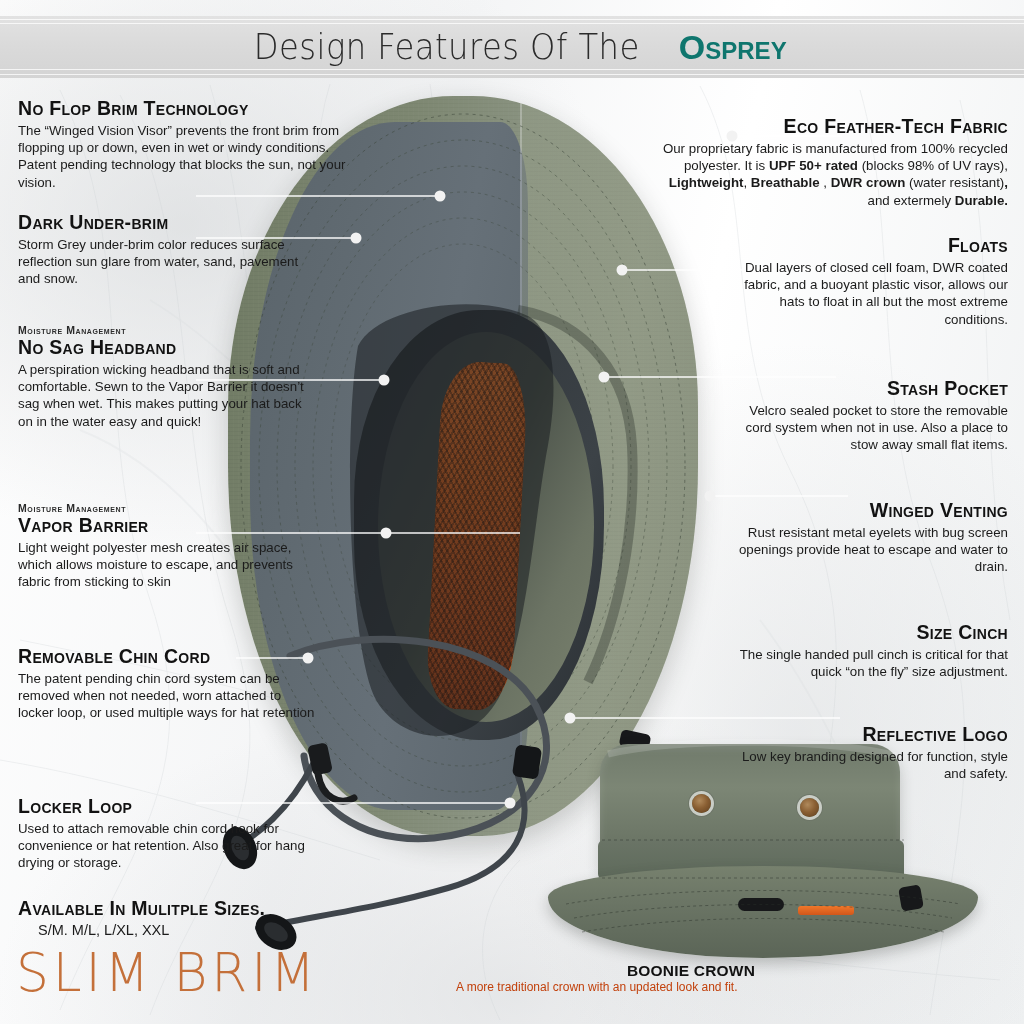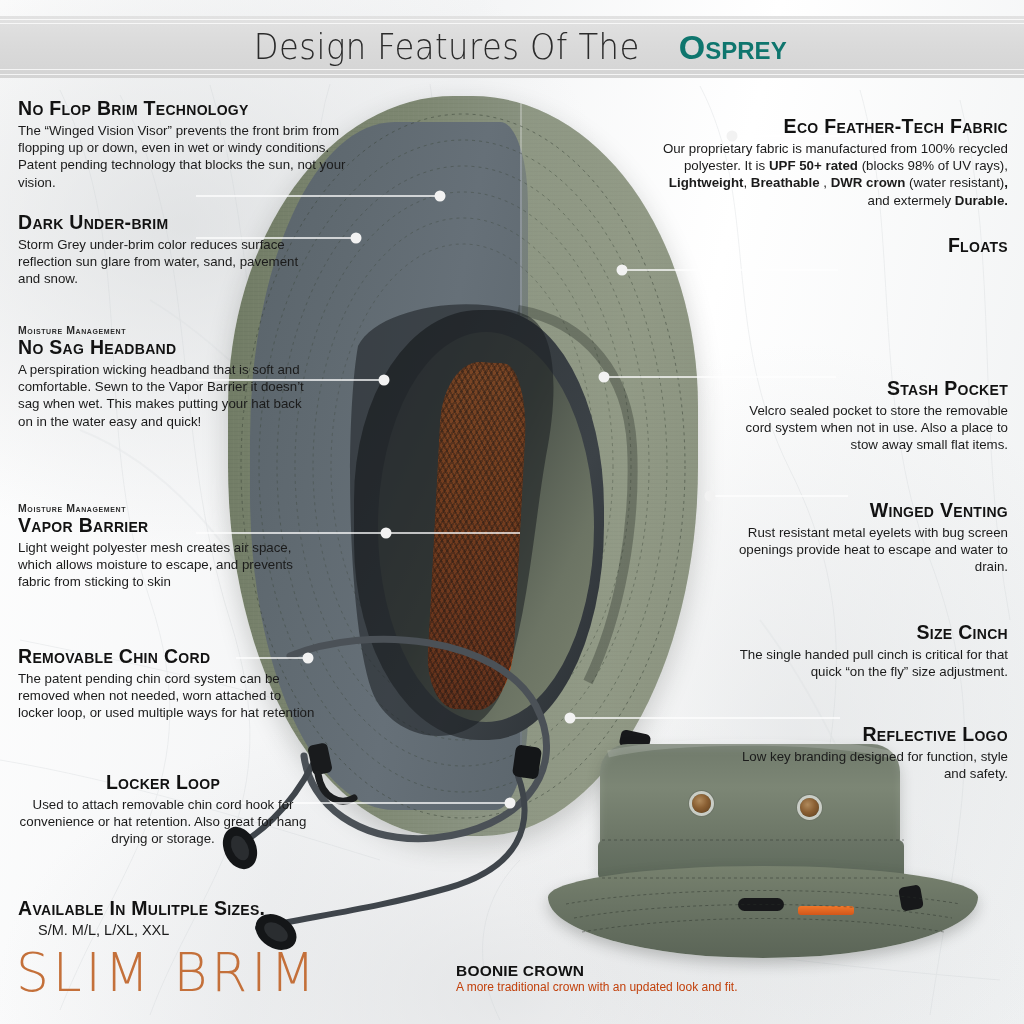--- a/index.html
+++ b/index.html
@@ -38,21 +38,21 @@
   
   .blk{position:absolute;}
   .blk.left{text-align:left;}
   .blk.right{text-align:right;}
   .eyebrow{font-size:10.5px;font-variant:small-caps;letter-spacing:.6px;
     color:#2b2b2b;font-weight:600;margin-bottom:1px;}
   .head{font-size:19.5px;font-variant:small-caps;letter-spacing:.3px;
     color:#121212;font-weight:700;line-height:1.12;margin-bottom:2px;}
   .body{font-size:13.3px;line-height:1.30;color:#1b1b1b;}
   .body b{font-weight:700;}
-  .caption-head{font-size:15.5px;font-weight:700;letter-spacing:.2px;color:#111;}
+  .caption-head{font-size:15.5px;font-weight:700;letter-spacing:.2px;color:#111;text-align:center;}
   .caption-body{font-size:12px;color:#c2410c;line-height:1.3;}
   .sizes-sub{font-size:14.5px;color:#1b1b1b;margin-top:1px;margin-left:20px;}
   .slimbrim{font-family:"DejaVu Sans", sans-serif;
     font-size:54px;font-weight:300;letter-spacing:4px;color:#c4703a;
     transform:scaleX(.96);transform-origin:left center;line-height:1;}
 
   
   .leaders{position:absolute;inset:0;pointer-events:none;}
   .leaders svg{width:100%;height:100%;display:block;}
 
@@ -285,41 +285,42 @@
     <div class="eyebrow">Moisture Management</div>
     <div class="head">Vapor Barrier</div>
     <div class="body">Light weight polyester mesh creates air space, which allows moisture to escape, and prevents fabric from sticking to skin</div>
   </div>
 
   <div class="blk left" style="left:18px;top:646px;width:300px;">
     <div class="head">Removable Chin Cord</div>
     <div class="body">The patent pending chin cord system can be removed when not needed, worn attached to locker loop, or used multiple ways for hat retention</div>
   </div>
 
-  <div class="blk left" style="left:18px;top:772px;width:290px;text-align:center;">
+  <div class="blk left" style="left:18px;top:796px;width:290px;">
     <div class="head">Locker Loop</div>
     <div class="body">Used to attach removable chin cord hook for convenience or hat retention. Also great for hang drying or storage.</div>
   </div>
 
   <div class="blk left" style="left:18px;top:898px;width:340px;">
     <div class="head">Available In Mulitple Sizes.</div>
     <div class="sizes-sub">S/M. M/L, L/XL, XXL</div>
   </div>
 
   <div class="blk left" style="left:16px;top:946px;width:420px;">
     <div class="slimbrim">SLIM BRIM</div>
   </div>
 
   <div class="blk right" style="right:16px;top:116px;width:352px;">
     <div class="head">Eco Feather-Tech Fabric</div>
     <div class="body">Our proprietary fabric is manufactured from 100% recycled polyester. It is <b>UPF 50+ rated</b> (blocks 98% of UV rays), <b>Lightweight</b>,  <b>Breathable</b> , <b>DWR crown</b> (water resistant)<b>,</b> and extermely <b>Durable.</b></div>
   </div>
 
   <div class="blk right" style="right:16px;top:235px;width:290px;">
     <div class="head">Floats</div>
+    <div class="body">Dual layers of closed cell foam, DWR coated fabric, and a buoyant plastic visor, allows our hats to float in all but the most extreme conditions.</div>
   </div>
 
   <div class="blk right" style="right:16px;top:378px;width:280px;">
     <div class="head">Stash Pocket</div>
     <div class="body">Velcro sealed pocket to store the removable cord system when not in use.  Also a place to stow away small flat items.</div>
   </div>
 
   <div class="blk right" style="right:16px;top:500px;width:280px;">
     <div class="head">Winged Venting</div>
     <div class="body">Rust resistant metal eyelets with bug screen openings provide heat to escape and water to drain.</div>

